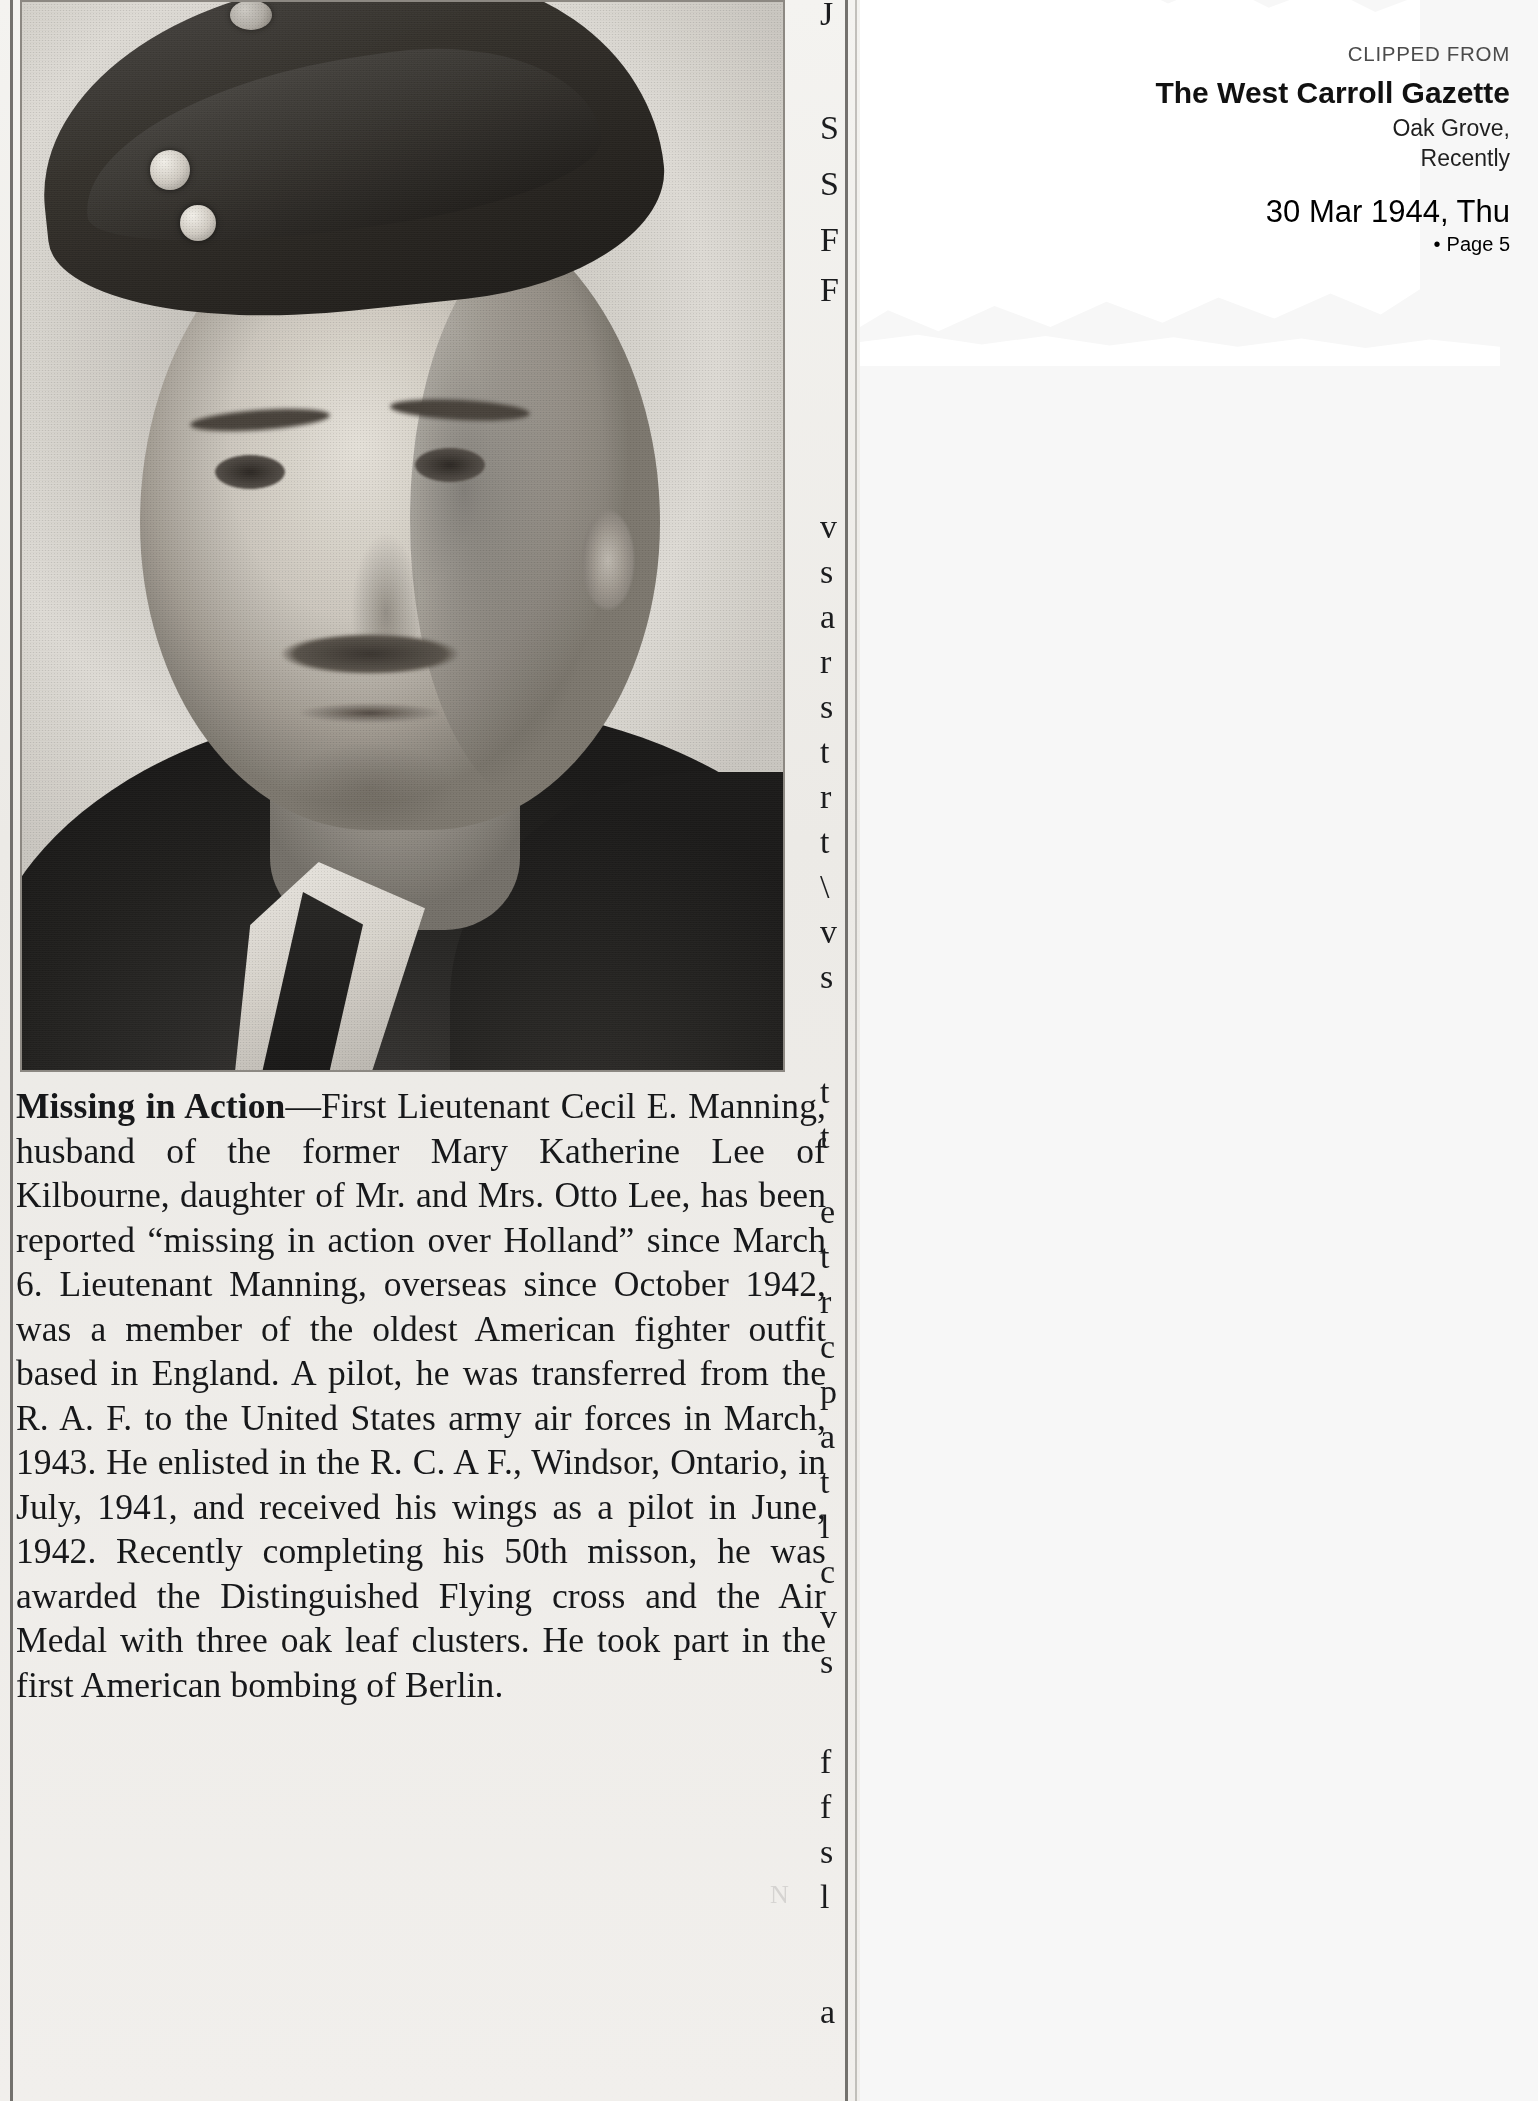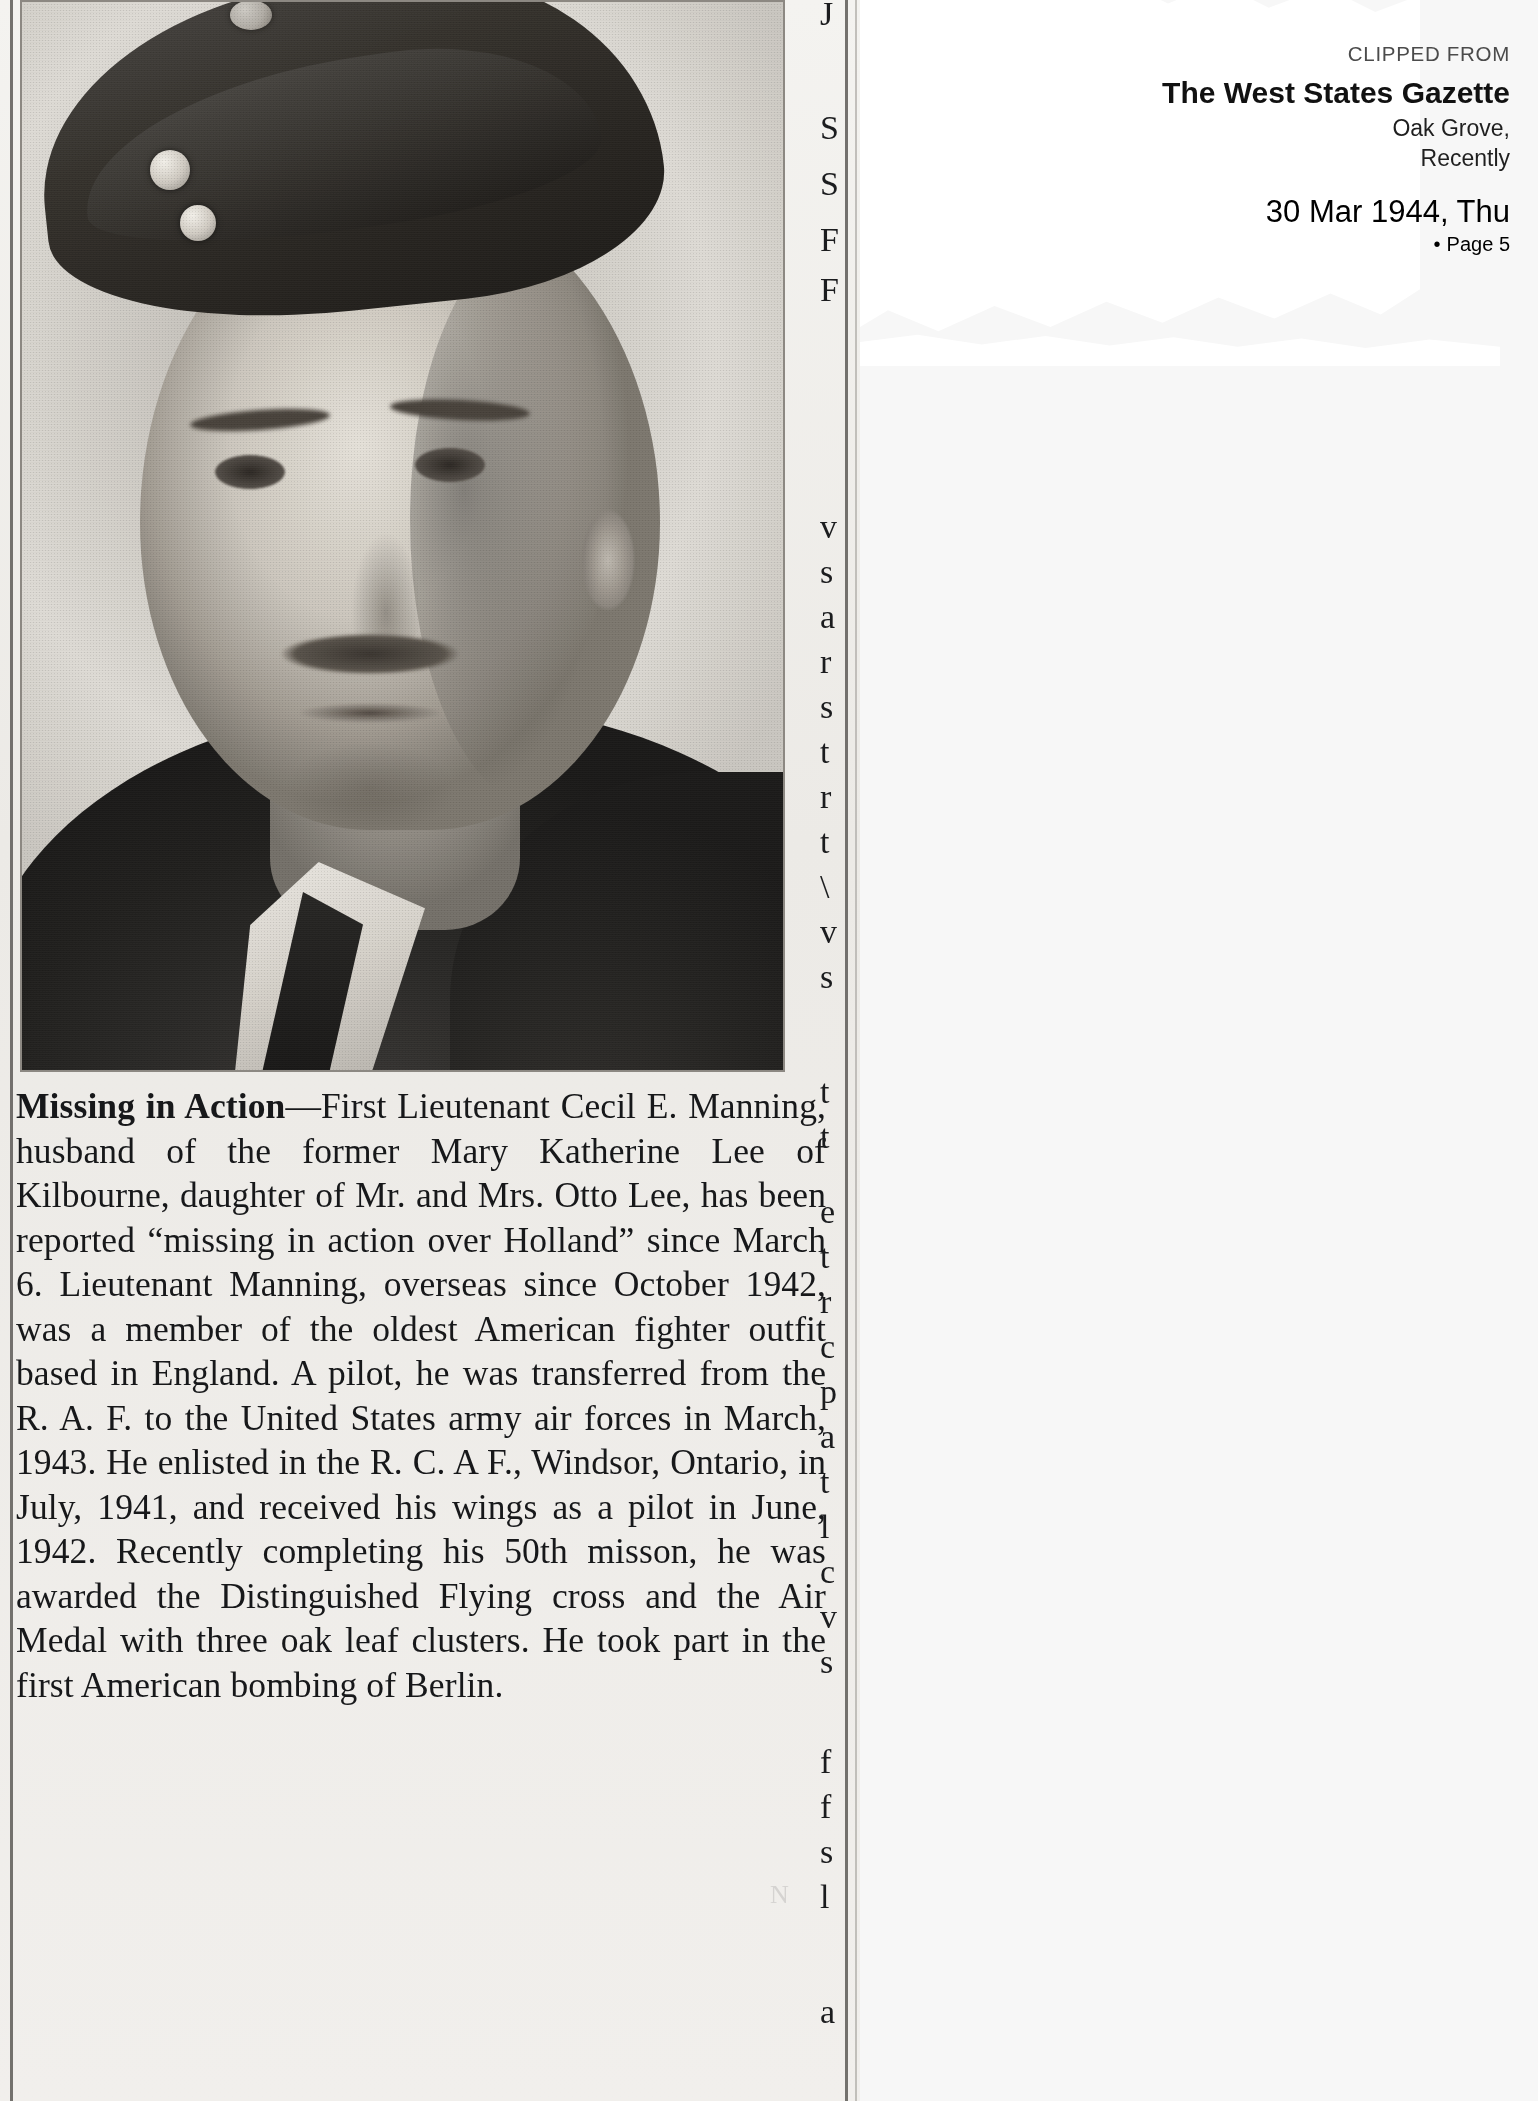--- a/index.html
+++ b/index.html
@@ -459,21 +459,21 @@
   <div class="col-rule right"></div>
   <div class="watermark">N</div>
 </div>
 
 <div id="info">
   <div class="torn"></div>
   <div class="torn2"></div>
 
   <div class="meta">
     <div class="clipped-from">CLIPPED FROM</div>
-    <div class="pub-name">The West States Gazette</div>
+    <div class="pub-name">The West Carroll Gazette</div>
     <div class="pub-place">Oak Grove,</div>
     <div class="pub-place">Recently</div>
     <div class="pub-date">30 Mar 1944, Thu</div>
     <div class="pub-page">
       <span class="bullet">•</span><span>Page 5</span>
     </div>
   </div>
 </div>
 
 </body></html>

